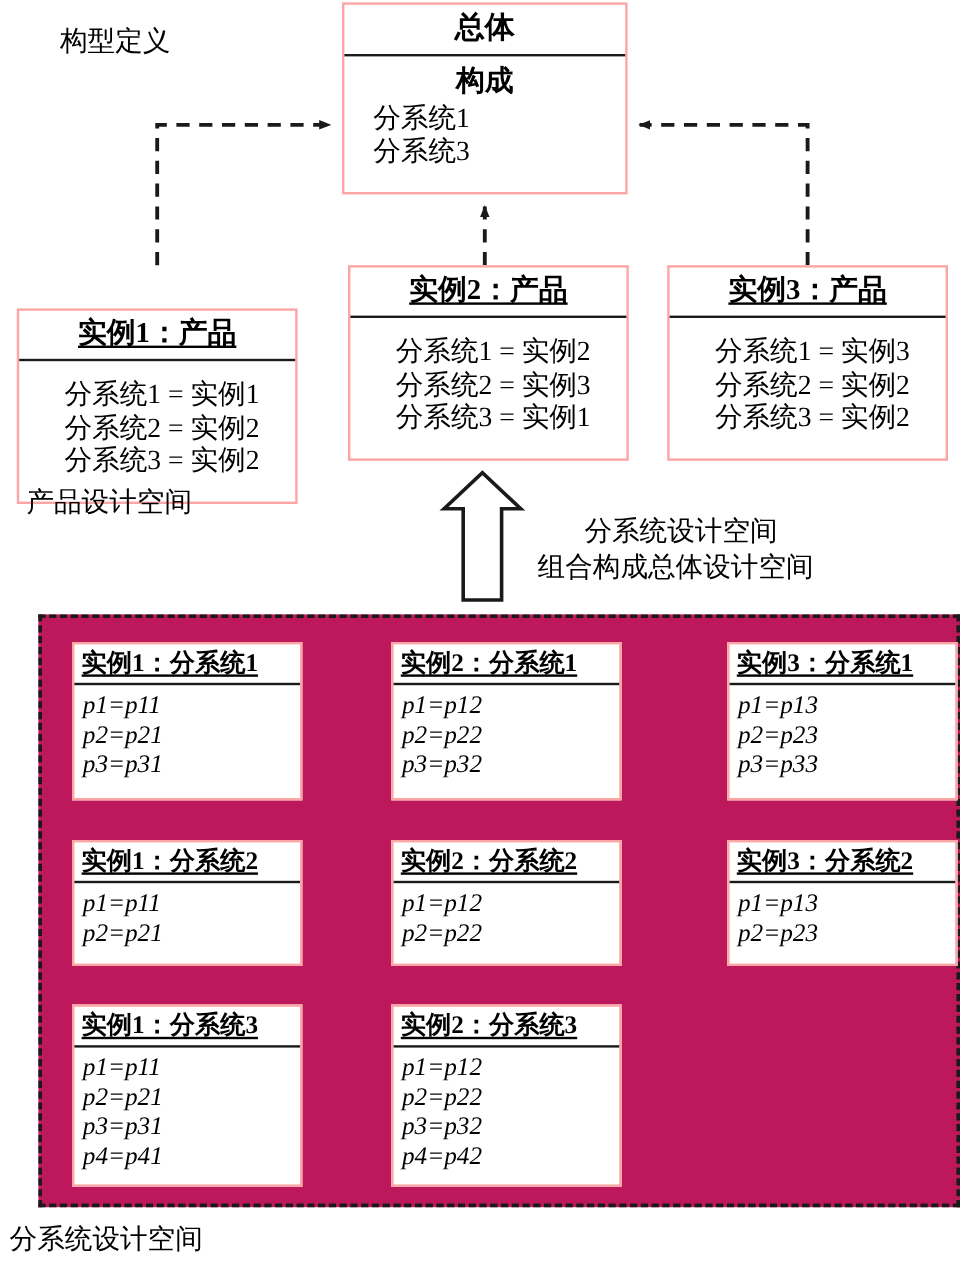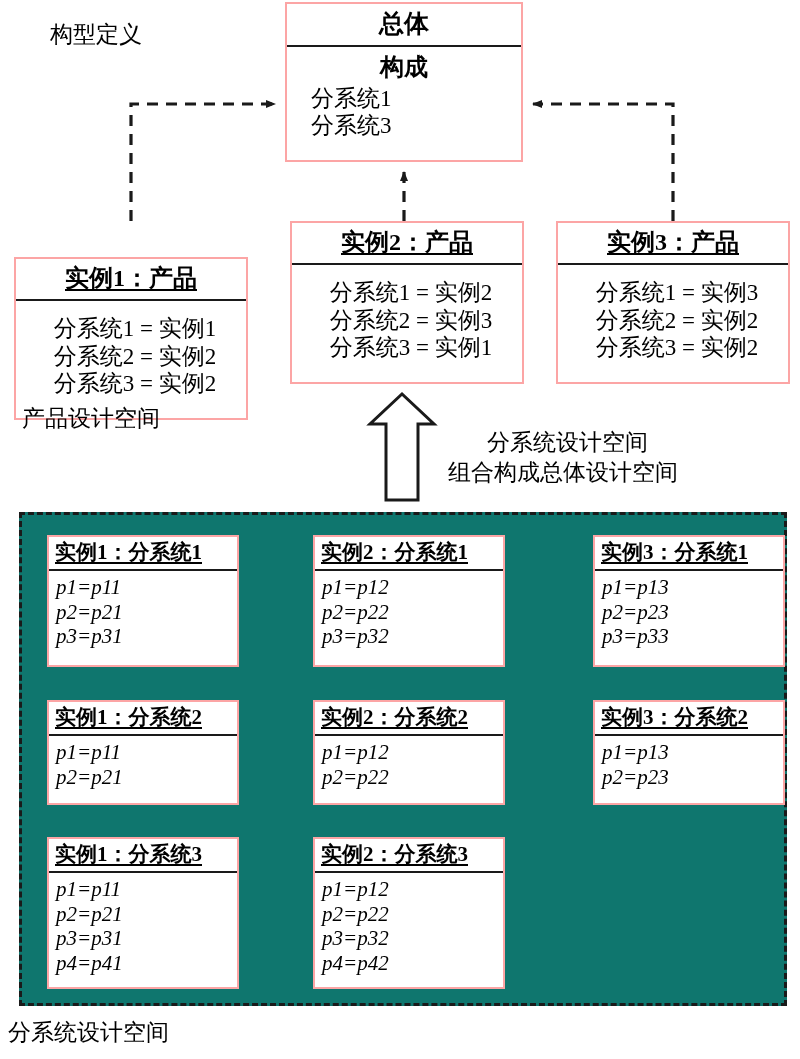--- a/index.html
+++ b/index.html
@@ -57,23 +57,23 @@
   .product-box { top: 221px; width: 234px; height: 163px; }
   #product-box-0 { left: 14px; margin-top: 36px; }
   #product-box-1 { left: 290px; }
   #product-box-2 { left: 556px; }
   .product-box .box-title { font-size: 24px; padding: 6px 0 8px; }
   .product-box .box-body { font-size: 23px; padding: 14px 0 0 8px; text-align: center; }
 
   
   #subsystem-space {
     position: absolute;
-    left: 19px; top: 512px; width: 768px; height: 494px;
+    left: 32px; top: 512px; width: 768px; height: 494px;
     border: 3px dashed #1a1a1a;
-    background: #0f766e;
+    background: #be185d;
   }
 
   .sub-box { position: absolute; }
   .sub-box .box-title {
     font-size: 21px; padding: 4px 6px 5px;
     text-align: left;
   }
   .sub-box .box-body {
     font-style: italic; font-size: 21px;
     padding: 4px 0 4px 7px;

